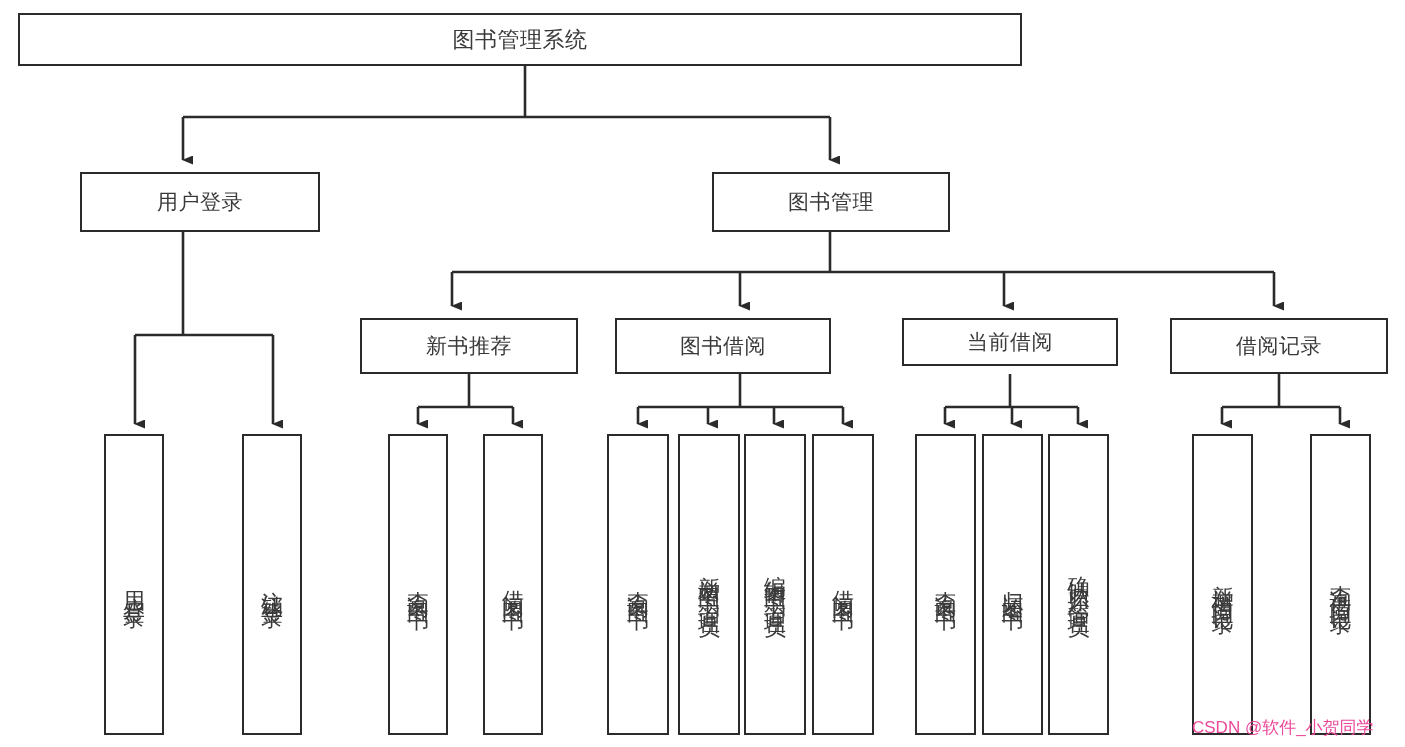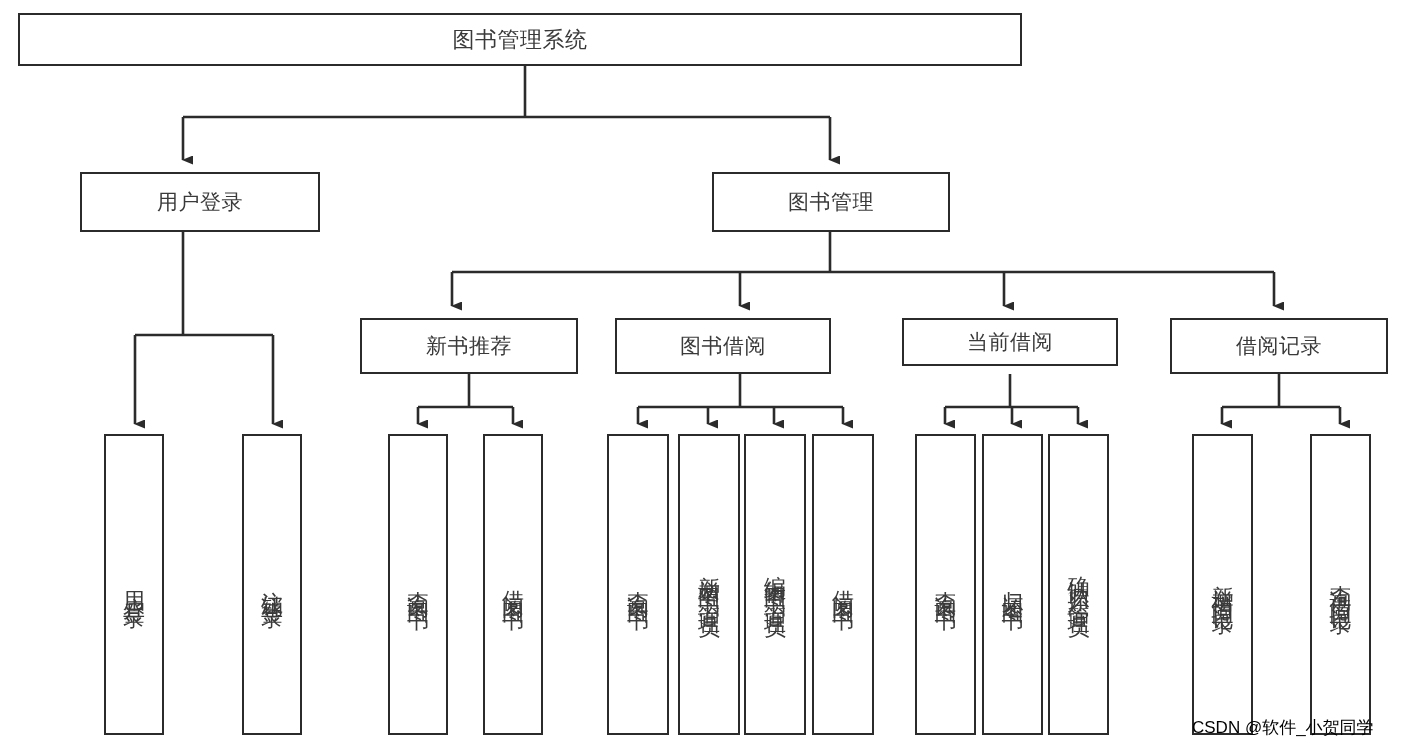--- a/index.html
+++ b/index.html
@@ -57,21 +57,21 @@
     writing-mode: vertical-rl;
     text-orientation: upright;
     font-size: 22px;
     letter-spacing: 6px;
     line-height: 1;
     text-align: center;
     white-space: nowrap;
   }
   .watermark {
     position: absolute;
-    color: #000000;
+    color: #ec4899;
     font-size: 17px;
     white-space: nowrap;
     font-family: "Liberation Sans", "DejaVu Sans", sans-serif;
   }
 </style>
 </head>
 <body>
 
 <div id="diagram-canvas">
 

